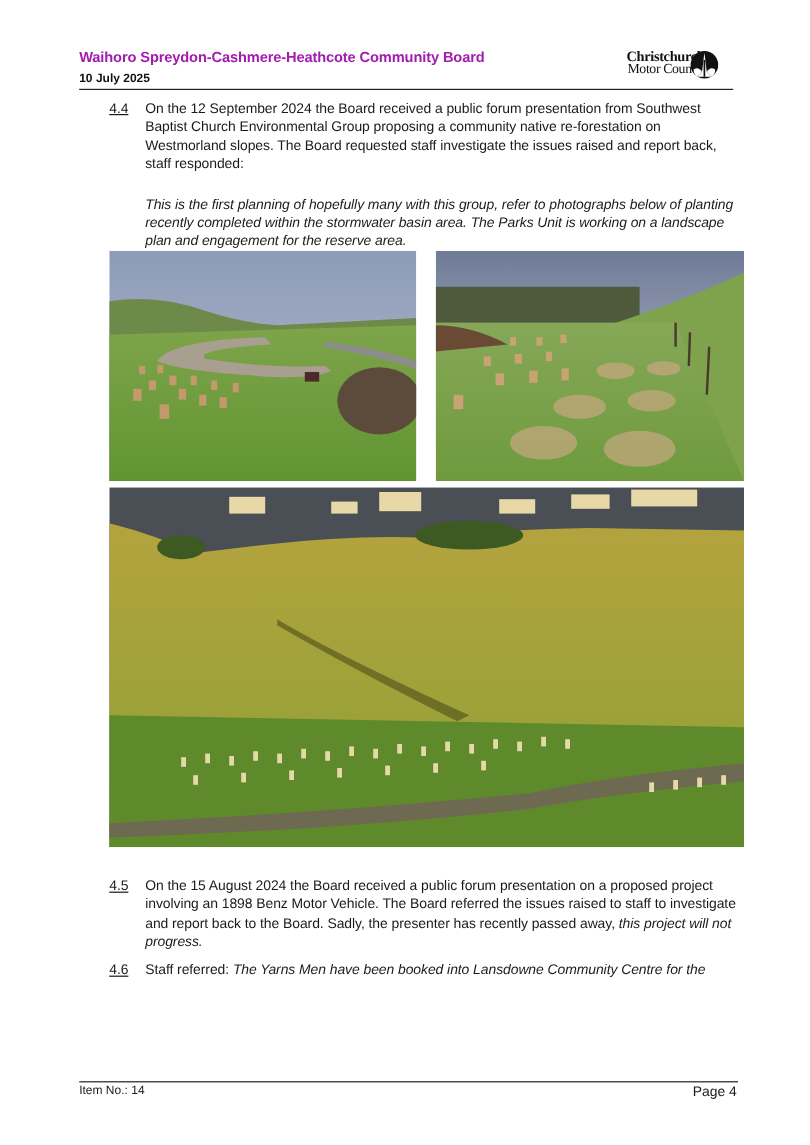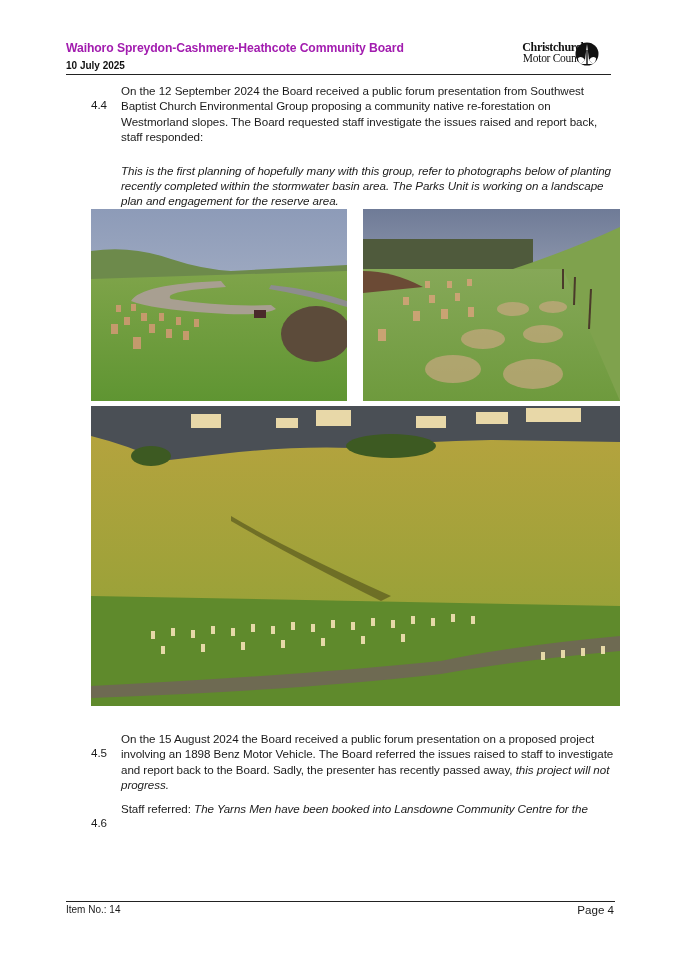--- a/index.html
+++ b/index.html
@@ -11,21 +11,21 @@
   .header-date { position: absolute; left: 0; top: 17px; font-weight: bold; font-size: 10px; line-height: 17px; color: #111; }
   .header-rule { position: absolute; left: 66px; top: 74px; width: 545px; height: 1px; background: #222; }
 
   .logo { position: absolute; left: 499px; top: 42px; width: 100px; height: 26px; }
   .logo-text { position: absolute; right: 12px; top: 0; text-align: right; font-family: "Liberation Serif", serif; line-height: 11px; color: #111; }
   .logo-line1 { display: block; font-size: 12px; font-weight: bold; letter-spacing: -0.3px; }
   .logo-line2 { display: block; font-size: 11.5px; letter-spacing: -0.3px; }
   .logo-mark { position: absolute; right: 0; top: 0; width: 24px; height: 24px; }
 
   .section { position: absolute; left: 91px; font-size: 11.6px; line-height: 15.4px; color: #1a1a1a; letter-spacing: -0.05px; }
-  .section-num { position: absolute; left: 0; top: 14px; width: 28px; }
+  .section-num { position: absolute; left: 0; top: 0; width: 28px; text-decoration: underline; }
   .section-body { position: absolute; left: 30px; top: 0; width: 500px; }
   .italic { font-style: italic; }
   .quote { margin-top: 18px; font-style: italic; }
 
   .photo { position: absolute; overflow: hidden; }
   .photo svg { display: block; width: 100%; height: 100%; }
 
   .footer-rule { position: absolute; left: 66px; top: 901px; width: 549px; height: 1px; background: #222; }
   .footer-left { position: absolute; left: 66px; top: 903px; font-size: 10px; line-height: 14px; color: #1a1a1a; }
   .footer-right { position: absolute; right: 61px; top: 903px; font-size: 11.6px; line-height: 14px; color: #1a1a1a; }

